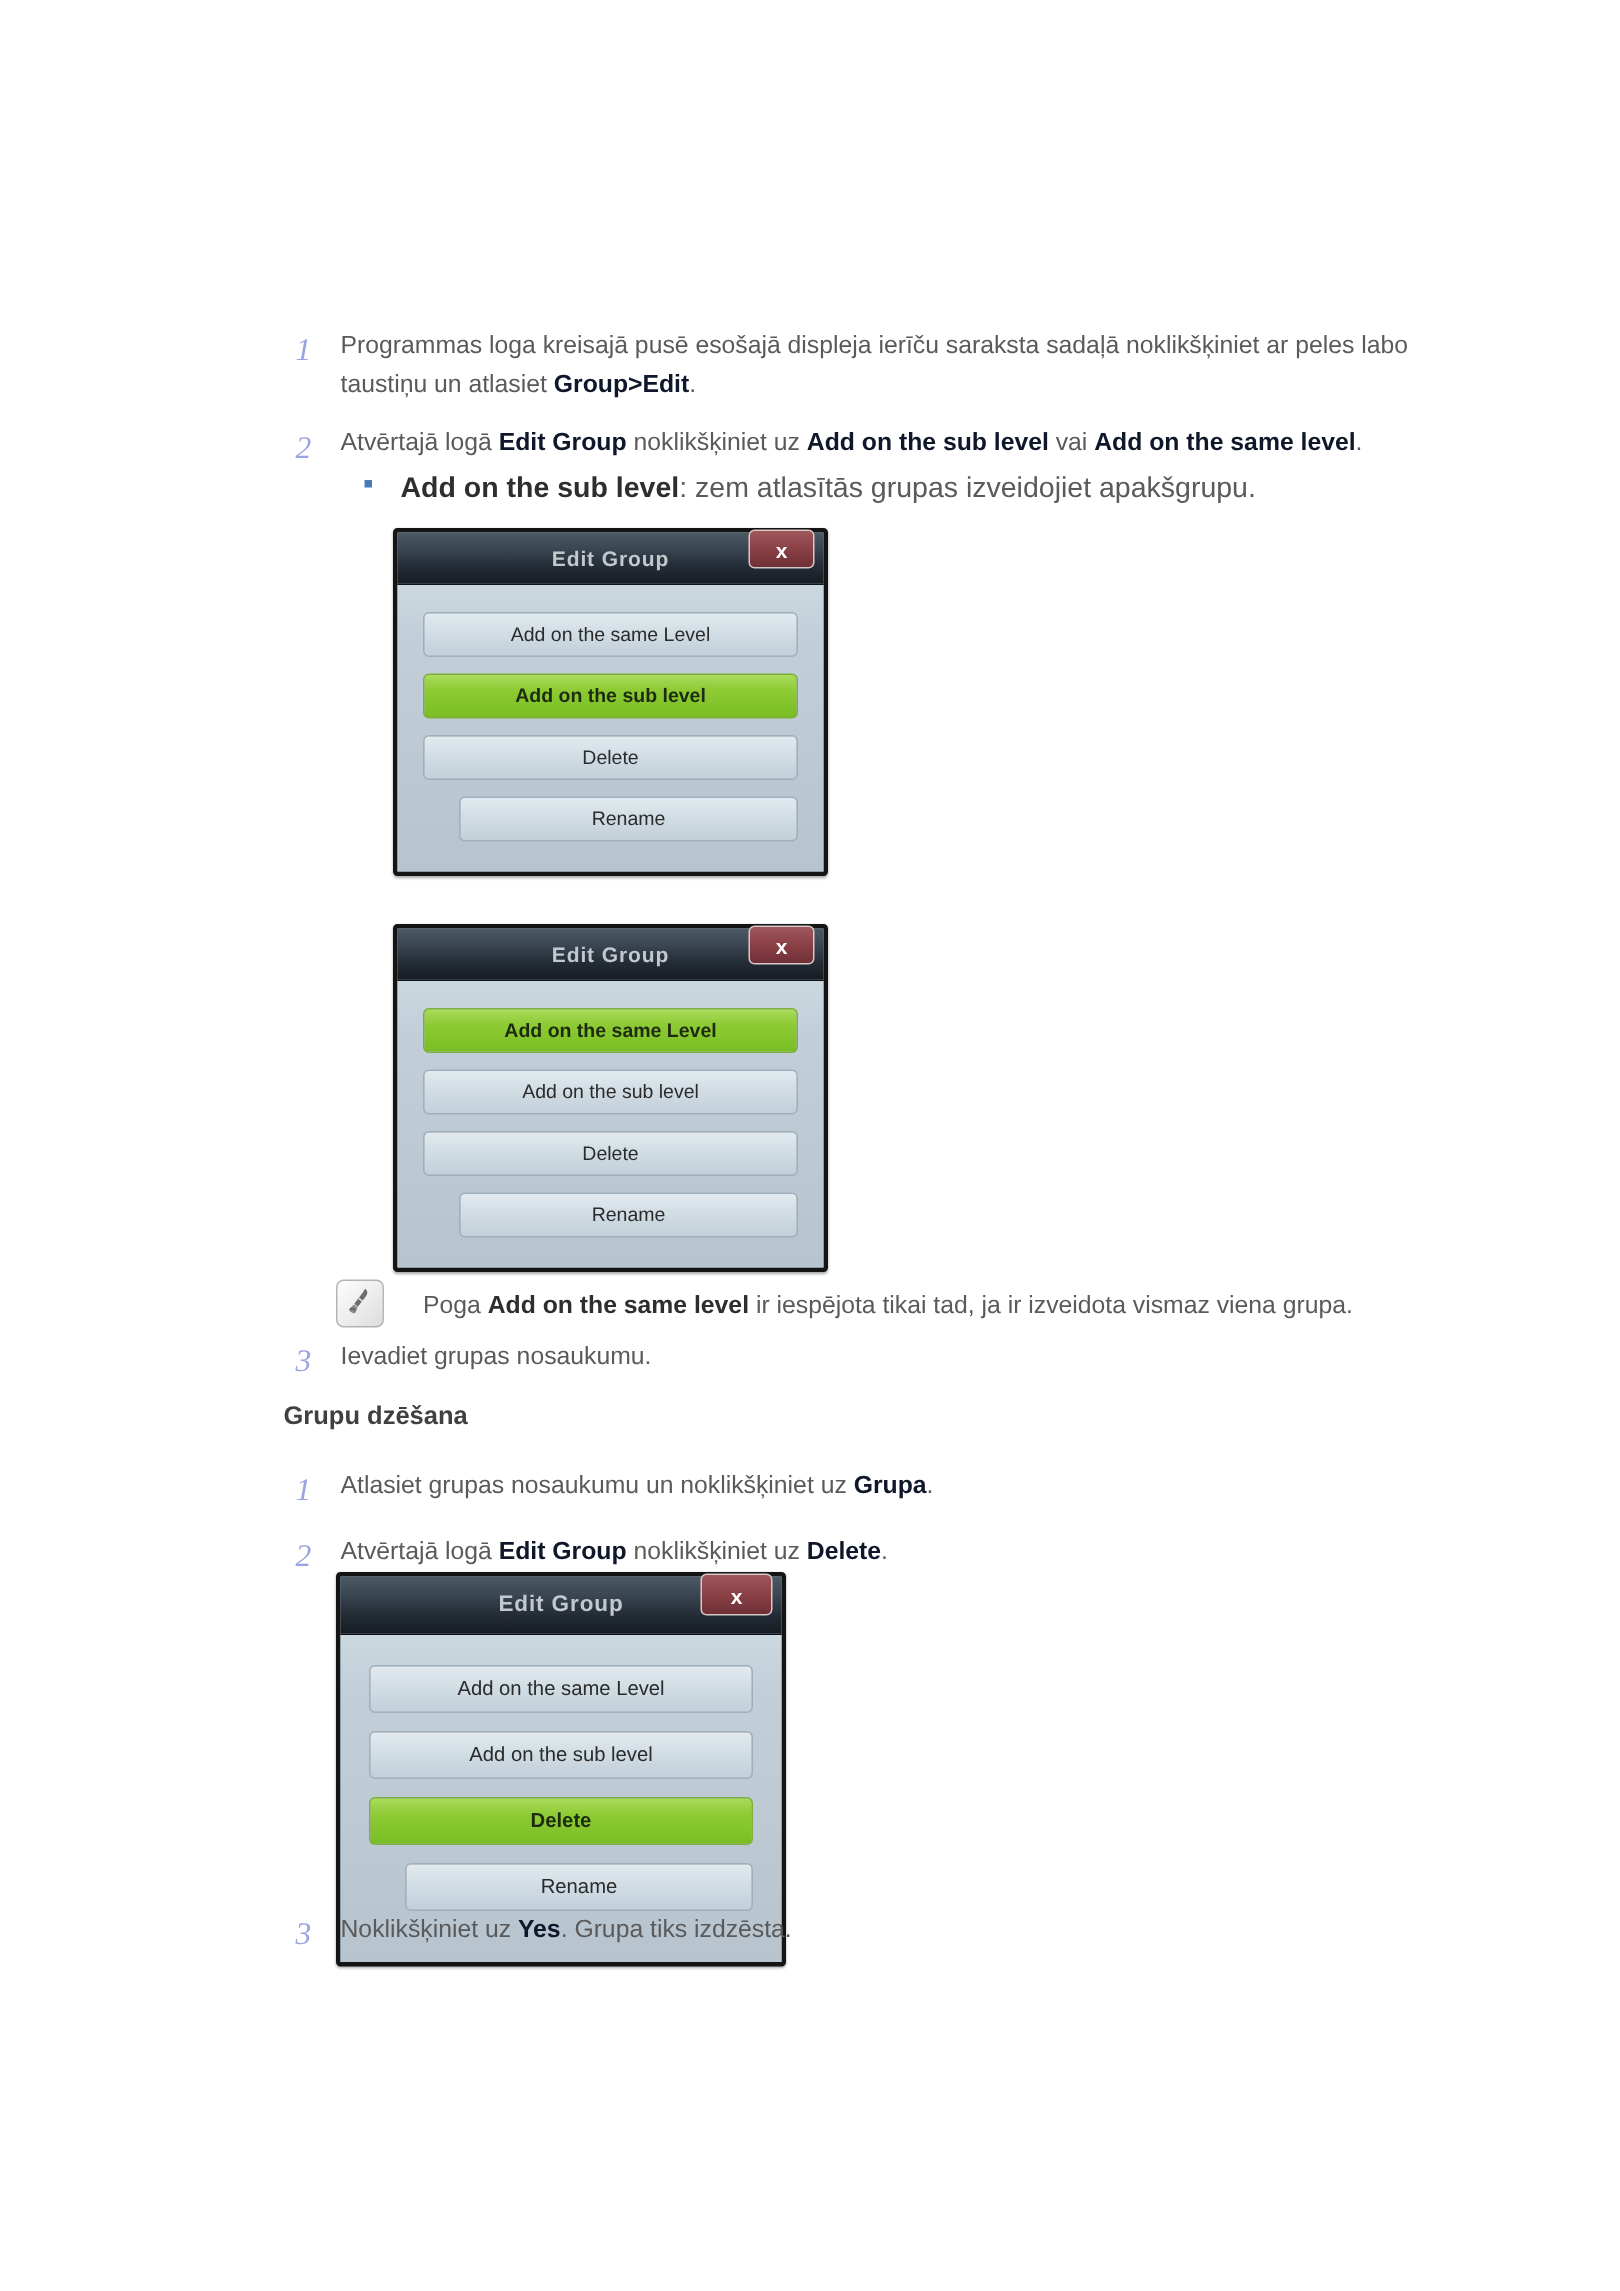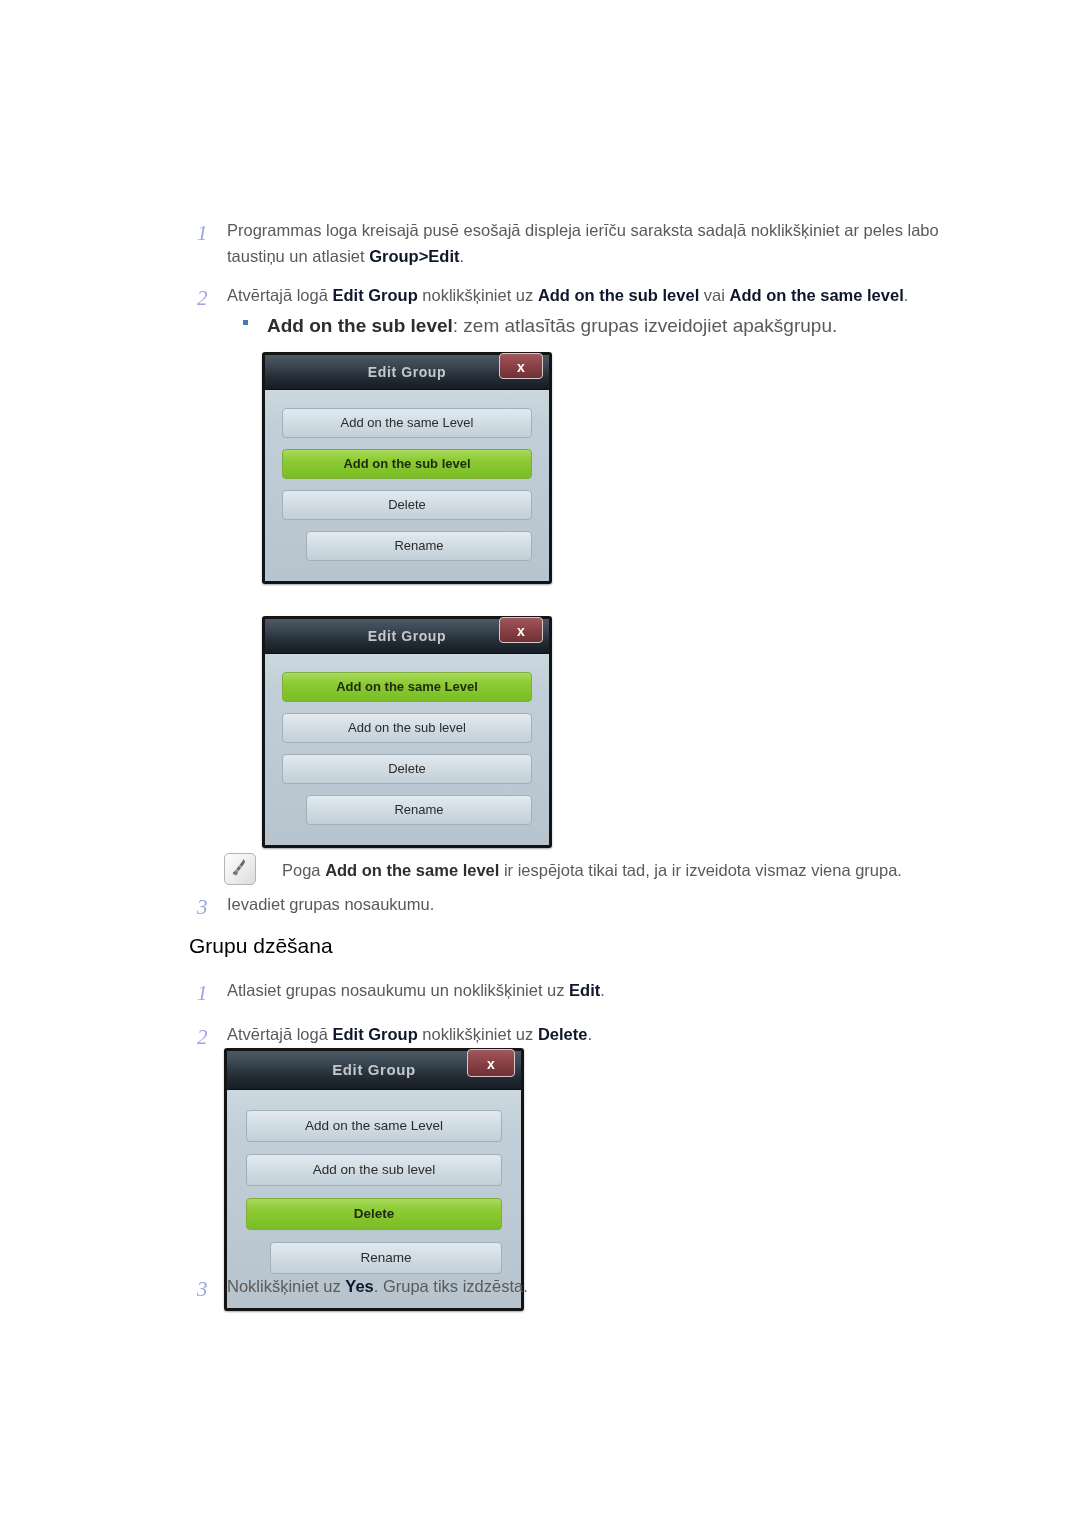--- a/index.html
+++ b/index.html
@@ -67,23 +67,23 @@
   }
   .bullet-text {
     font-size: 19px;
     line-height: 1.5;
     color: #5a5a5a;
   }
   .bullet-text b { color: #2e2e2e; font-weight: bold; }
 
   
   .section-heading {
-    font-size: 21px;
-    font-weight: normal;
-    color: #000000;
+    font-size: 17px;
+    font-weight: bold;
+    color: #404040;
     margin: 34px 0 22px 8px;
   }
 
   
   .note {
     display: flex;
     align-items: center;
     margin: 26px 0 20px 44px;
   }
   .note-icon {
@@ -247,21 +247,21 @@
         <div class="step-num">3</div>
         <div class="step-body"><span>Ievadiet grupas nosaukumu.</span></div>
       </div>
     </div>
 
   <div id="section-heading" class="section-heading" style="position:absolute;left:189px;top:934px;margin:0;">Grupu dzēšana</div>
 
   <div id="steps-delete" style="position:absolute;left:189px;top:978px;width:800px;">
       <div class="step">
         <div class="step-num">1</div>
-        <div class="step-body"><span>Atlasiet grupas nosaukumu un noklikšķiniet uz </span><b>Edit</b><span>.</span></div>
+        <div class="step-body"><span>Atlasiet grupas nosaukumu un noklikšķiniet uz </span><b>Grupa</b><span>.</span></div>
       </div>
       <div class="step">
         <div class="step-num">2</div>
         <div class="step-body"><span>Atvērtajā logā </span><b>Edit Group</b><span> noklikšķiniet uz </span><b>Delete</b><span>.</span></div>
       </div>
     </div>
 
   <div style="position:absolute;left:224px;top:1048px;">
     <div id="dialog-2" class="dialog dlg-lg">
         <div class="dlg-titlebar">

